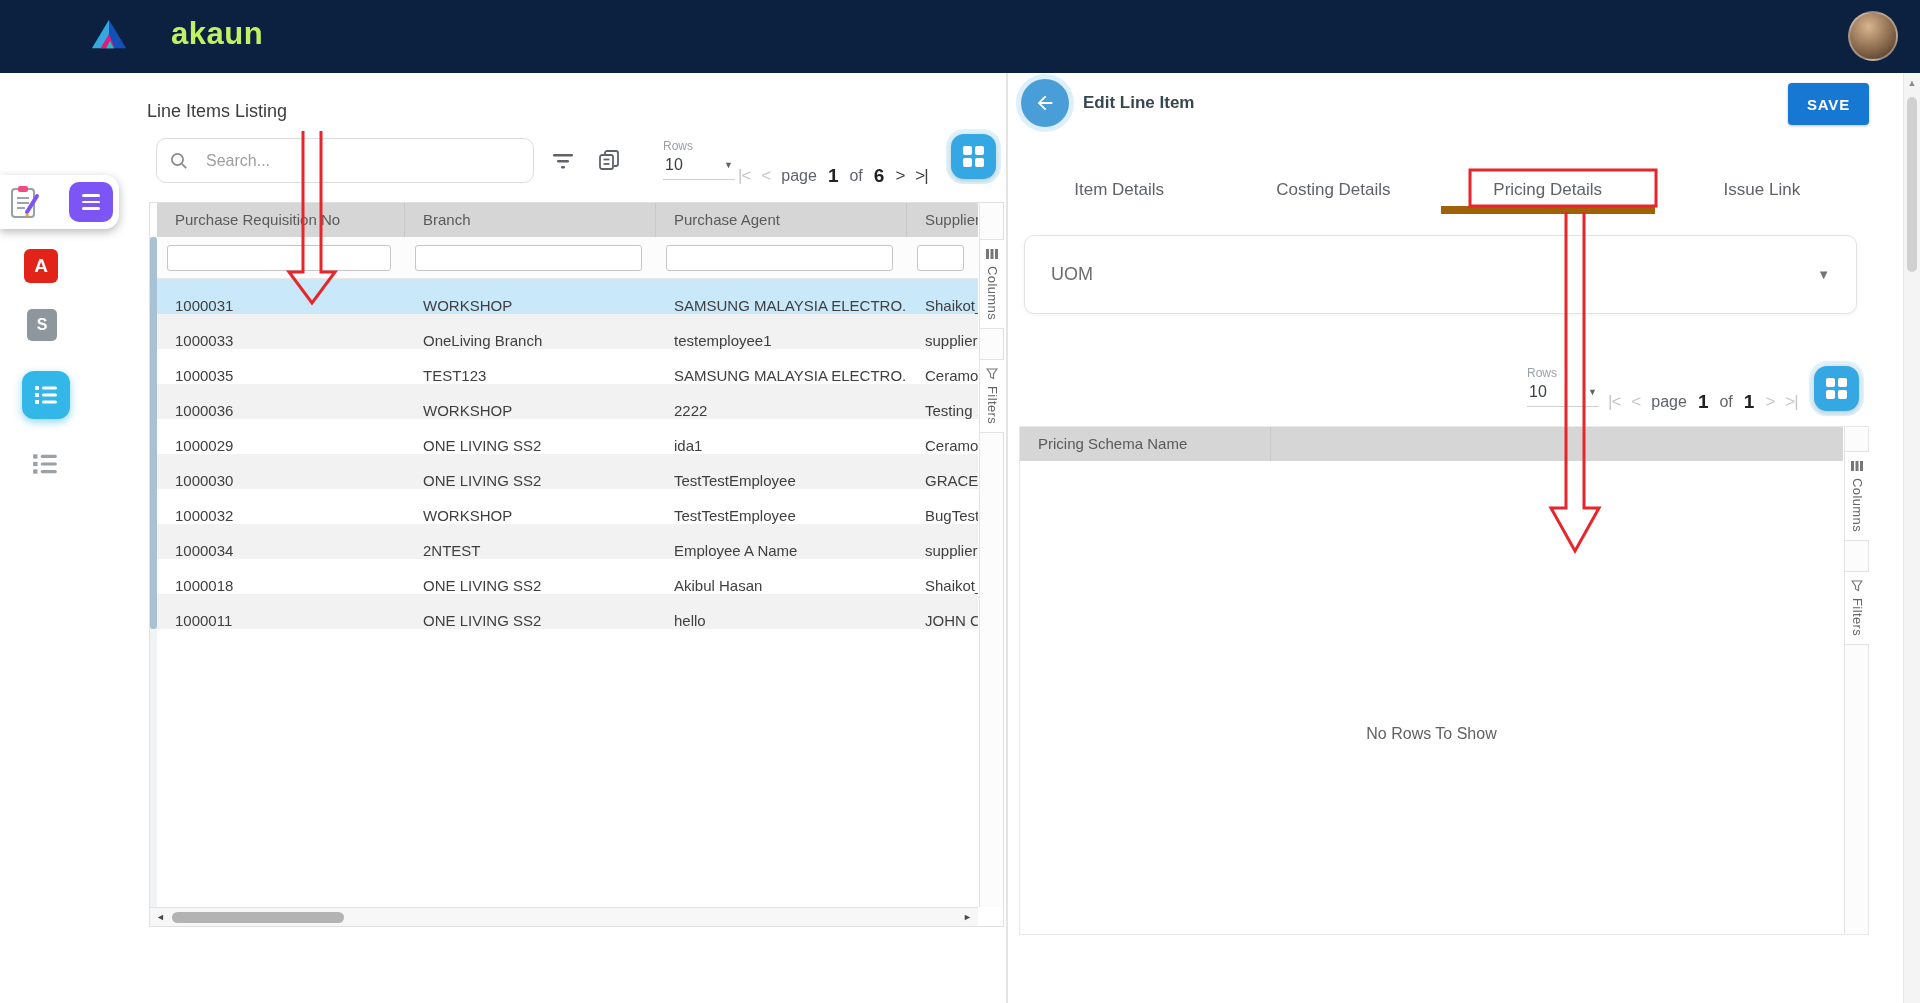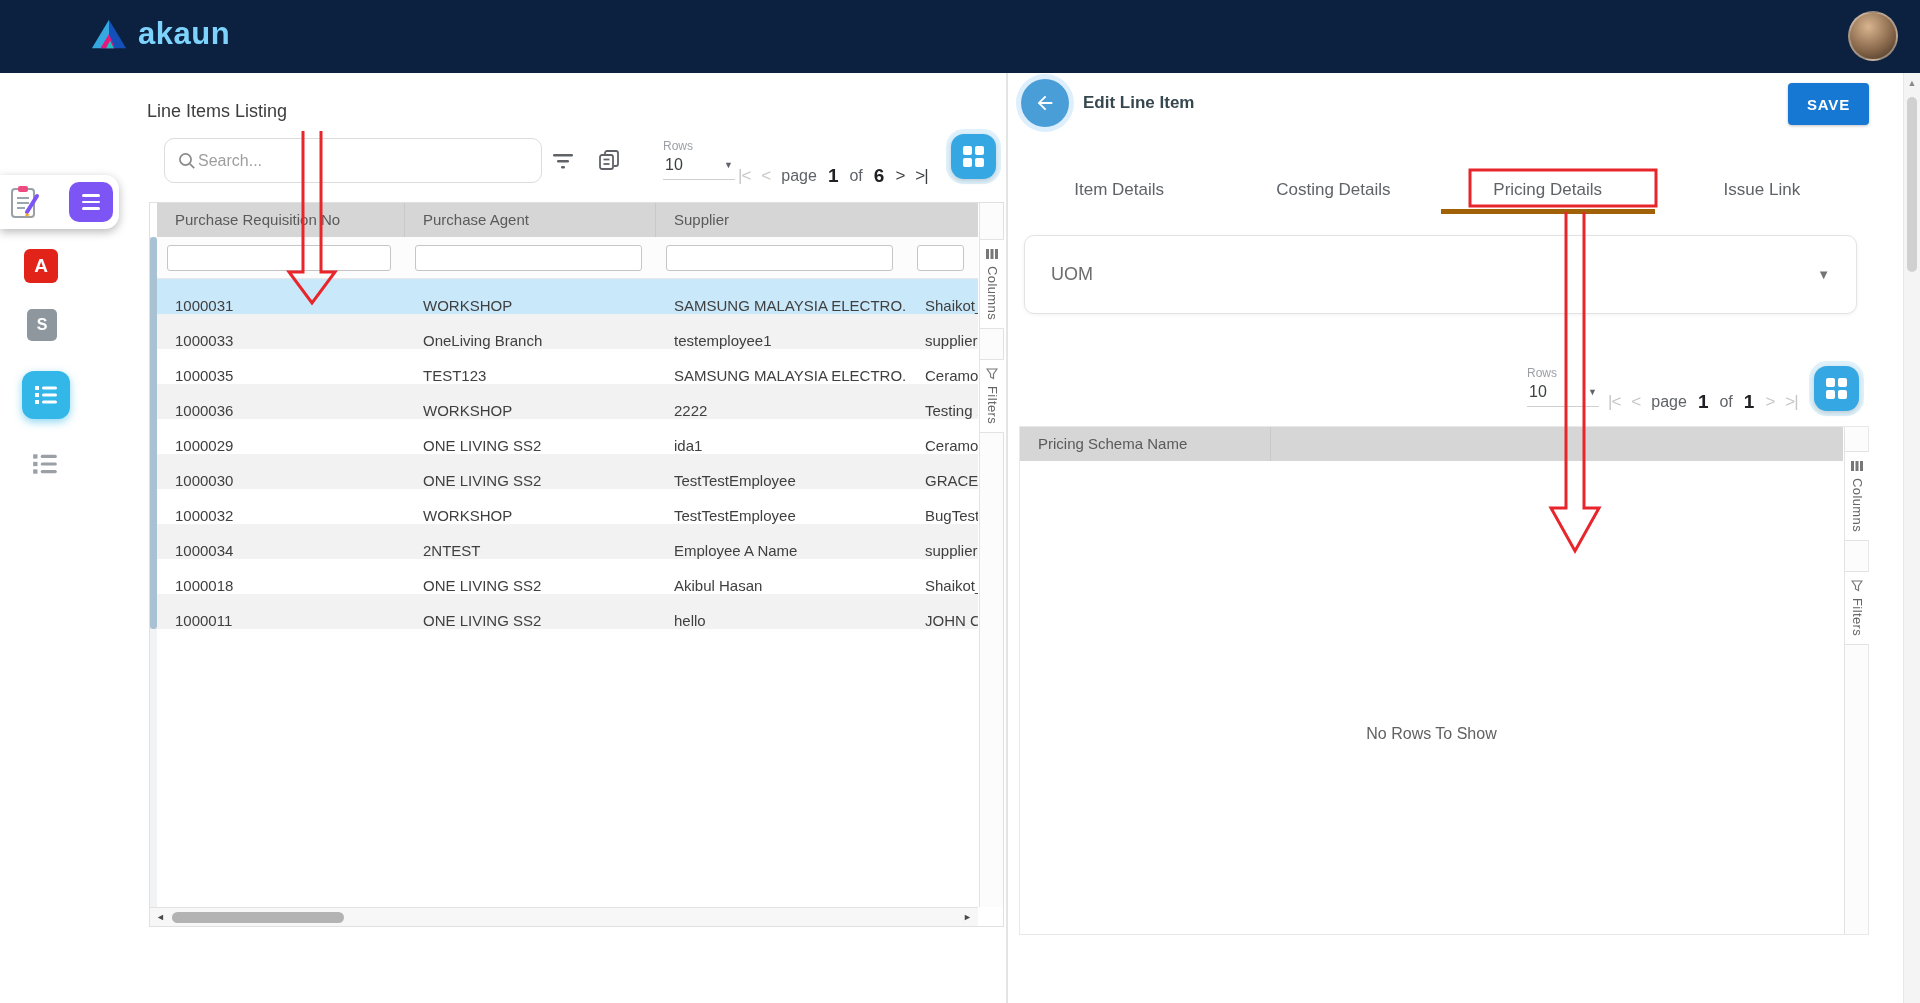--- a/index.html
+++ b/index.html
@@ -3,21 +3,21 @@
 <meta charset="utf-8">
 <style>
   * { margin:0; padding:0; box-sizing:border-box; }
   html,body { width:1920px; height:1003px; overflow:hidden; background:#fff;
               font-family:"Liberation Sans", sans-serif; }
   #app { position:relative; width:1920px; height:1003px; background:#fff; }
 
   
   .topbar { position:absolute; left:0; top:0; width:1920px; height:73px; background:#0c2140; z-index:10; }
   .logo { position:absolute; left:90px; top:16px; display:flex; align-items:center; gap:10px; cursor:pointer; }
-  .logo-text { color:#7dd3fc; font-size:31px; font-weight:bold; letter-spacing:.5px; }
+  .logo-text { color:#bef264; font-size:31px; font-weight:bold; letter-spacing:.5px;margin-left:33px; }
   .avatar { position:absolute; right:22px; top:11px; width:50px; height:50px; border-radius:50%;
             background:radial-gradient(circle at 40% 30%, #d9b48f 0%, #8a6a4d 55%, #3c2c1d 100%);
             border:2px solid rgba(255,255,255,.35); cursor:pointer; }
 
   
   .sidebar { position:absolute; left:0; top:73px; width:94px; bottom:0; background:#fff; z-index:5; }
   .float-widget { position:absolute; left:0; top:102px; width:119px; height:54px; background:#fff;
                   border-radius:0 14px 14px 0; box-shadow:0 3px 10px rgba(0,0,0,.28);
                   display:flex; align-items:center; z-index:8; cursor:pointer; }
   .float-widget svg { margin-left:9px; }
@@ -47,21 +47,21 @@
   .pg-en { color:#3c4043; }
   .pg-num { font-size:19px; font-weight:bold; color:#202124; }
   .grid-btn { position:absolute; width:45px; height:45px; border-radius:13px; background:#35a7e2;
               box-shadow:0 0 0 5px rgba(53,167,226,.16), 0 2px 5px rgba(0,0,0,.18);
               display:grid; place-items:center; cursor:pointer; }
 
   
   .lp-title { position:absolute; left:147px; top:101px; font-size:18px; color:#3d3d3d; font-weight:500; }
   .search-box { position:absolute; left:156px; top:138px; width:378px; height:45px;
                 border:1.5px solid #dcdcdc; border-radius:10px; background:#fff;
-                display:flex; align-items:center; padding:0 13px; gap:2px;margin-left:8px; }
+                display:flex; align-items:center; padding:0 13px; gap:18px; }
   .search-box input { border:none; outline:none; flex:1; font-size:16px; color:#444;
                       font-family:"Liberation Sans", sans-serif; }
   .search-box input::placeholder { color:#9e9e9e; }
   .tool-ic { position:absolute; display:grid; place-items:center; cursor:pointer; width:32px; height:32px; }
   .filter-ic { left:547px; top:145px; }
   .copy-ic { left:593px; top:144px; }
 
   
   .grid { position:absolute; background:#fff; border:1px solid #e0e0e0; }
   .lp-grid { left:149px; top:202px; width:855px; height:725px; }
@@ -106,21 +106,21 @@
   .panel-divider { position:absolute; left:1006px; top:73px; width:2px; bottom:0; background:#e4e4e4; }
   .back-btn { position:absolute; left:1021px; top:79px; width:48px; height:48px; border-radius:50%;
               background:#4a9ed8; box-shadow:0 0 0 5px #ddeefc; display:grid; place-items:center; cursor:pointer; }
   .rp-title { position:absolute; left:1083px; top:93px; font-size:17px; font-weight:bold; color:#37474f; }
   .save-btn { position:absolute; left:1788px; top:83px; width:81px; height:42px; background:#1678d3;
               color:#fff; border:none; border-radius:4px; font-size:15px; font-weight:bold;
               letter-spacing:.8px; cursor:pointer; box-shadow:0 1px 3px rgba(0,0,0,.25);
               font-family:"Liberation Sans", sans-serif; }
   .tabs { position:absolute; left:1012px; top:171px; width:857px; height:43px; display:flex; }
   .tab { flex:1; text-align:center; font-size:17px; color:#5f6368; line-height:38px; cursor:pointer; }
-  .tab.active { border-bottom:5px solid #a16207; }
+  .tab.active { border-bottom:8px solid #a16207; }
   .uom-box { position:absolute; left:1024px; top:235px; width:833px; height:79px;
              border:1px solid #e3e3e3; border-radius:10px; background:#fff;
              display:flex; align-items:center; justify-content:space-between; padding:0 26px;
              box-shadow:0 1px 4px rgba(0,0,0,.05); cursor:pointer; }
   .uom-label { font-size:18px; color:#6d6d6d; }
   .uom-caret { font-size:13px; color:#757575; }
 
   
   .page-scrollbar { position:absolute; right:0; top:73px; width:17px; bottom:0; background:#f4f4f4;
                     border-left:1px solid #e7e7e7; z-index:12; }
@@ -251,20 +251,21 @@
     </div>
 
     <div class="grid lp-grid">
       <div class="vscroll">
           <div class="vthumb"></div>
         </div>
 
       <div class="cells lp-cells">
         <div class="g-header">
           <div class="g-hcell c1">Purchase Requisition No</div>
+          <div class="g-hcell c2">Branch</div>
           <div class="g-hcell c3">Purchase Agent</div>
           <div class="g-hcell c4">Supplier</div>
         </div>
         <div class="f-row">
           <div class="f-cell c1"><input style=""></div>
           <div class="f-cell c2"><input style=""></div>
           <div class="f-cell c3"><input style=""></div>
           <div class="f-cell c4"><input style=""></div>
         </div>
 

